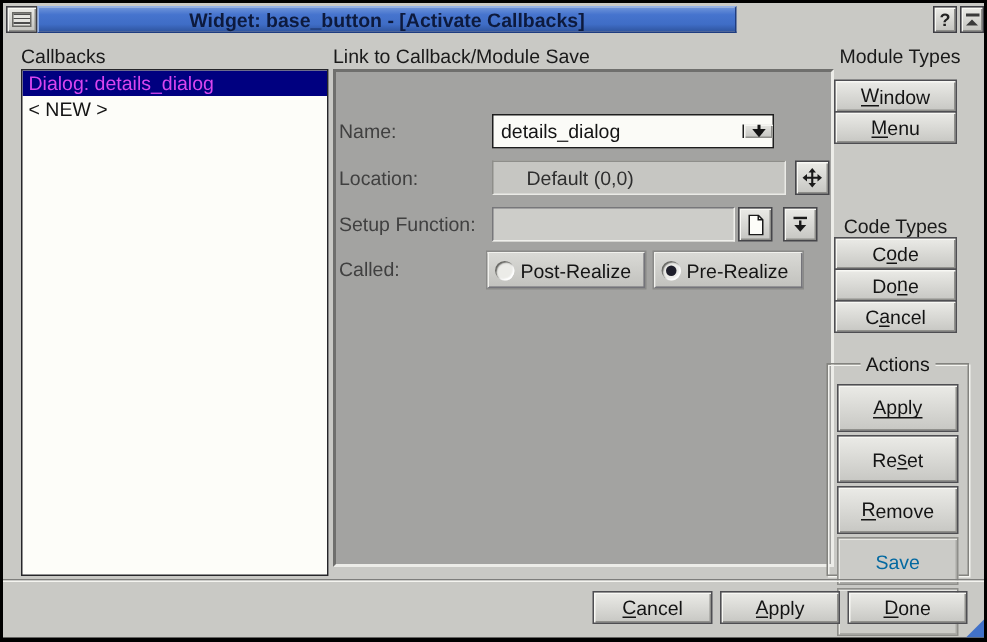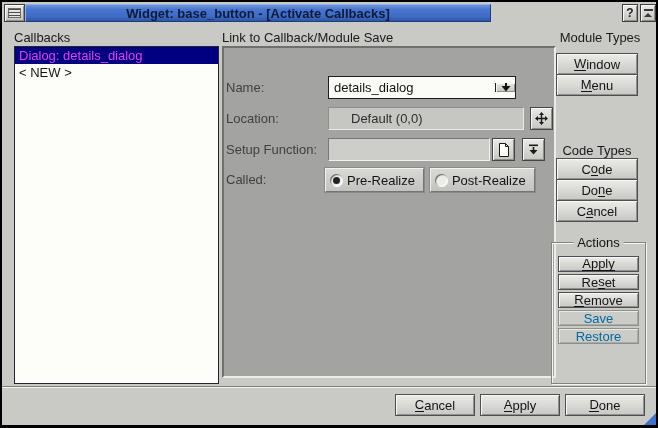--- a/index.html
+++ b/index.html
@@ -124,21 +124,21 @@
     box-shadow:inset 1px 1px 0 #f4f4f0, 1px 1px 0 #f4f4f0;
   }
   .groupbox-label {
     position:absolute; top:-8px; left:50%; transform:translateX(-50%);
     background:#c9c9c5; padding:0 4px; font-size:13px; white-space:nowrap;
   }
   .group-buttons {
     position:absolute; left:6px; top:13px; width:81px;
     display:flex; flex-direction:column; gap:2px;
   }
-  .group-buttons .btn { height:16px; }
+  .group-buttons .btn { height:32px; }
   
   .footer-sep {
     position:absolute; left:0; right:0; top:384px; height:2px;
     border-top:1px solid #7e7e7c; border-bottom:1px solid #f4f4f0;
   }
   .footer-buttons { position:absolute; top:392px; right:11px; display:flex; gap:5px; }
   .footer-buttons .btn { width:80px; height:22px; }
   .resize-grip {
     position:absolute; right:0; bottom:0; width:0; height:0;
     border-left:12px solid transparent; border-bottom:12px solid #4171c9;
@@ -213,26 +213,26 @@
           <rect x="5.7" y="4" width="1.6" height="3.5" fill="#1a1a1a"></rect>
           <path d="M2.5 7 H10.5 L6.5 11.5 Z" fill="#1a1a1a"></path>
         </svg>
       </div>
     </div>
 
     <div class="form-row" style="top:120px; height:25px;">
       <div class="field-label">Called:</div>
       <div class="radio-group">
           <div class="radio-box">
+            <span class="radio-circle"></span>
+            <span class="radio-label">Post-Realize</span>
+          </div>
+          <div class="radio-box">
             <span class="radio-circle checked"></span>
             <span class="radio-label">Pre-Realize</span>
-          </div>
-          <div class="radio-box">
-            <span class="radio-circle"></span>
-            <span class="radio-label">Post-Realize</span>
           </div>
         </div>
     </div>
 
   </div>
 
   <div class="heading" style="left:548px; top:28px; width:100px; text-align:center;">Module Types</div>
   <div class="stack" style="left:554px; top:51px;">
       <div class="btn"><span class="u">W</span>indow</div>
       <div class="btn"><span class="u">M</span>enu</div>

